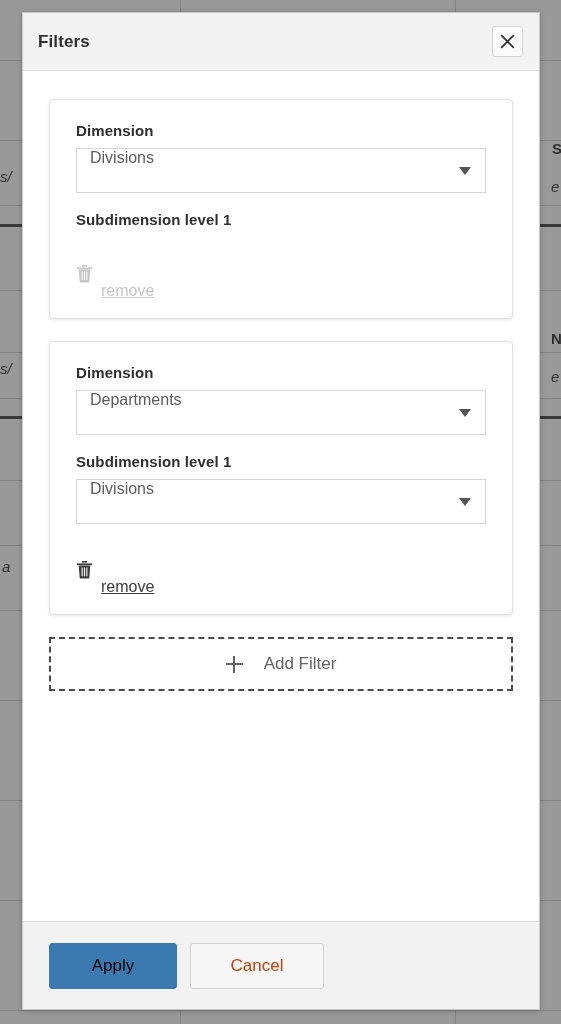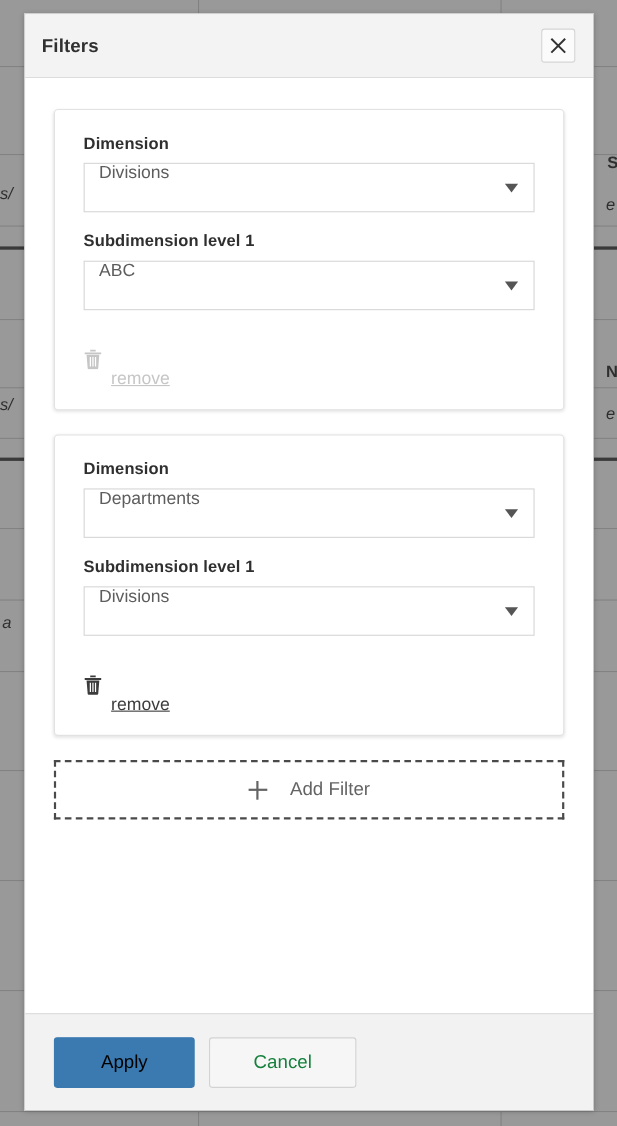--- a/index.html
+++ b/index.html
@@ -238,21 +238,21 @@
   }
   #apply-btn {
     background: #3b7ab0;
     border: 1px solid #3b7ab0;
     color: #000000;
     min-width: 128px;
   }
   #cancel-btn {
     background: #f6f6f6;
     border: 1px solid #d3d3d3;
-    color: #15803d;
+    color: #c2410c;
     min-width: 134px;
   }
 </style>
 </head>
 <body>
 
 <div id="backdrop">
   <div class="bg-table">
     <div class="bg-row" style="top:60px;height:1px;"></div>
     <div class="bg-row" style="top:140px;height:1px;"></div>
@@ -300,24 +300,20 @@
     <div class="filter-card">
       <div class="field">
         <span class="field-label">Dimension</span>
         <div class="select-box">
           <span class="select-value">Divisions</span>
           <span class="select-arrow"></span>
         </div>
       </div>
       <div class="field">
         <span class="field-label">Subdimension level 1</span>
-        <div class="select-box">
-          <span class="select-value">ABC</span>
-          <span class="select-arrow"></span>
-        </div>
       </div>
       <div class="remove-link disabled">
         <span class="trash">
           <svg width="17" height="19" viewBox="0 0 17 19" aria-hidden="true">
             <path d="M1 3.4h15v1.7H1z"></path>
             <path d="M6 1h5v1.6H6z"></path>
             <path d="M2.7 5.6h11.6l-1 12.1a1 1 0 0 1-1 .9H4.7a1 1 0 0 1-1-.9zM5.6 7.6h1.1v8.6H5.6zM7.95 7.6h1.1v8.6h-1.1zM10.3 7.6h1.1v8.6h-1.1z" fill-rule="evenodd"></path>
           </svg>
         </span>
         <span class="remove-text">remove</span>

